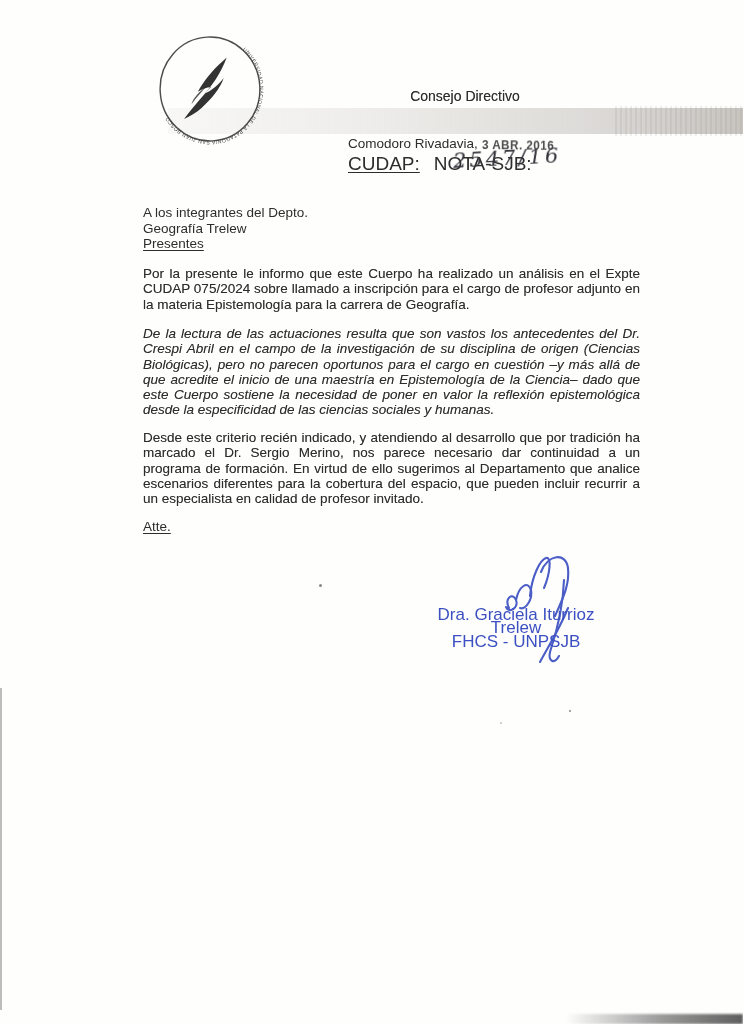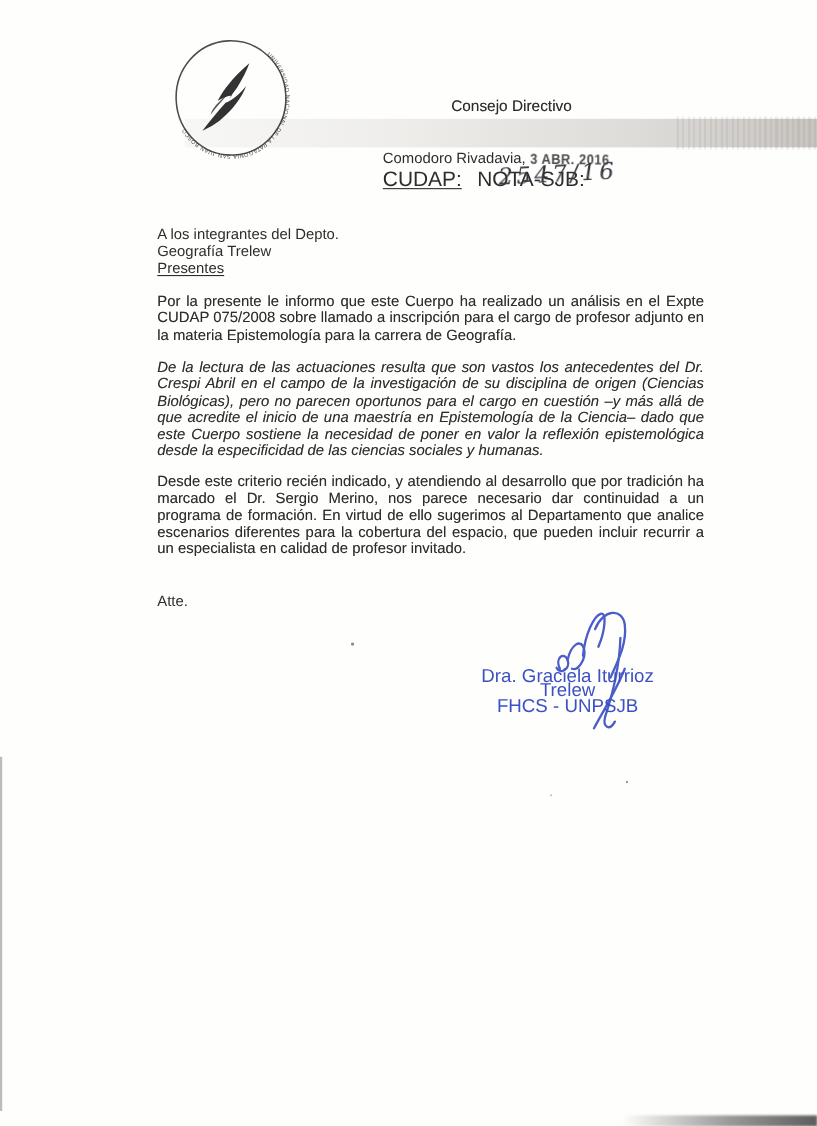--- a/index.html
+++ b/index.html
@@ -72,21 +72,21 @@
   
   .recipient { left:143px; top:205px; font-size:13.5px; line-height:15.5px; }
   .salutation { text-decoration:underline; text-underline-offset:2px; }
   .para {
     left:143px; width:497px; font-size:13.5px; line-height:15.3px;
     text-align:justify; text-shadow:0 0 0.5px rgba(55,55,55,0.45);
   }
   .p1 { top:266px; } .p2 { top:326px;font-style:italic; } .p3 { top:430px; }
   .closing {
     left:143px; top:519px; font-size:13.5px;
-    text-underline-offset:2px;margin-top:20px;
+    text-decoration:underline; text-underline-offset:2px;
   }
 
   
   .sig-scribble { left:500px; top:552px; width:92px; height:118px; z-index:3; }
   .sig-scribble svg { width:100%; height:100%; overflow:visible; }
   .sig-text {
     left:436px; top:608px; width:160px; text-align:center;
     font-size:17px; line-height:13.4px; color:#3c50c2;
     z-index:2; filter:blur(0.2px);
   }
@@ -133,21 +133,21 @@
   <div class="abs city-line"><span>Comodoro Rivadavia,</span> <span class="date-stamp">3 ABR. 2016</span></div>
   <div class="abs cudap-line"><span class="cudap-label">CUDAP:</span><span>NOTA-SJB:</span></div>
   <div class="abs hand-number">2547/16</div>
 
   <div class="abs recipient">
     <div>A los integrantes del Depto.</div>
     <div>Geografía Trelew</div>
     <div><span class="salutation">Presentes</span></div>
   </div>
 
-  <div class="abs para p1">Por la presente le informo que este Cuerpo ha realizado un análisis en el Expte CUDAP 075/2008 sobre llamado a inscripción para el cargo de profesor adjunto en la materia Epistemología para la carrera de Geografía.</div>
+  <div class="abs para p1">Por la presente le informo que este Cuerpo ha realizado un análisis en el Expte CUDAP 075/2024 sobre llamado a inscripción para el cargo de profesor adjunto en la materia Epistemología para la carrera de Geografía.</div>
   <div class="abs para p2">De la lectura de las actuaciones resulta que son vastos los antecedentes del Dr. Crespi Abril en el campo de la investigación de su disciplina de origen (Ciencias Biológicas), pero no parecen oportunos para el cargo en cuestión –y más allá de que acredite el inicio de una maestría en Epistemología de la Ciencia– dado que este Cuerpo sostiene la necesidad de poner en valor la reflexión epistemológica desde la especificidad de las ciencias sociales y humanas.</div>
   <div class="abs para p3">Desde este criterio recién indicado, y atendiendo al desarrollo que por tradición ha marcado el Dr. Sergio Merino, nos parece necesario dar continuidad a un programa de formación. En virtud de ello sugerimos al Departamento que analice escenarios diferentes para la cobertura del espacio, que pueden incluir recurrir a un especialista en calidad de profesor invitado.</div>
   <div class="abs closing">Atte.</div>
 
   <div class="abs sig-scribble">
     <svg viewBox="0 0 92 118" aria-hidden="true">
       <g fill="none" stroke="#3c50c2" stroke-width="2.1" stroke-linecap="round" opacity="0.92">
         <path d="M9,56 C4,46 13,40 16,48 C19,56 9,62 6,55"></path>
         <path d="M16,48 C19,34 28,28 31,38 C33,48 25,58 20,56"></path>
         <path d="M30,44 C32,24 40,8 46,6 C52,4 50,22 44,36"></path>

